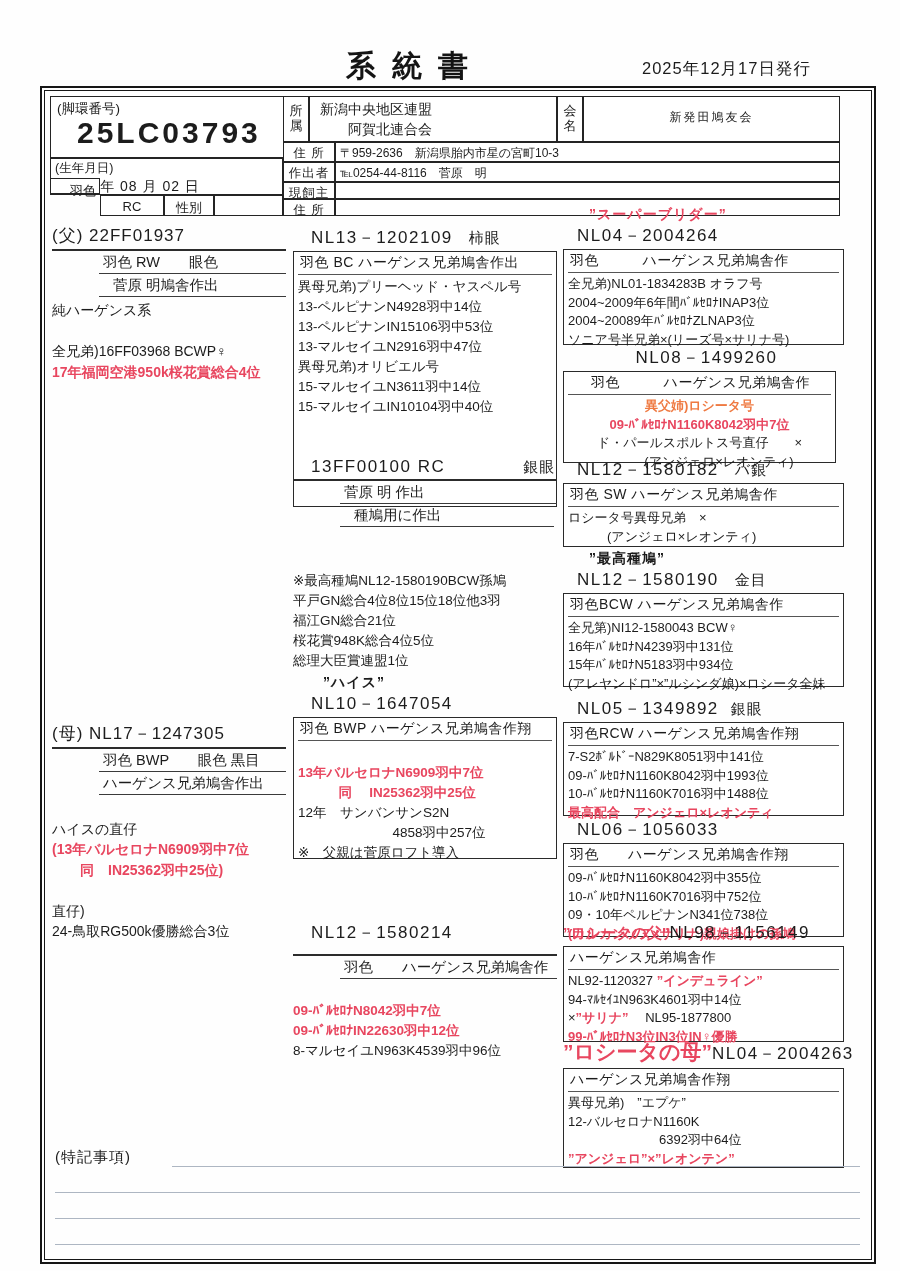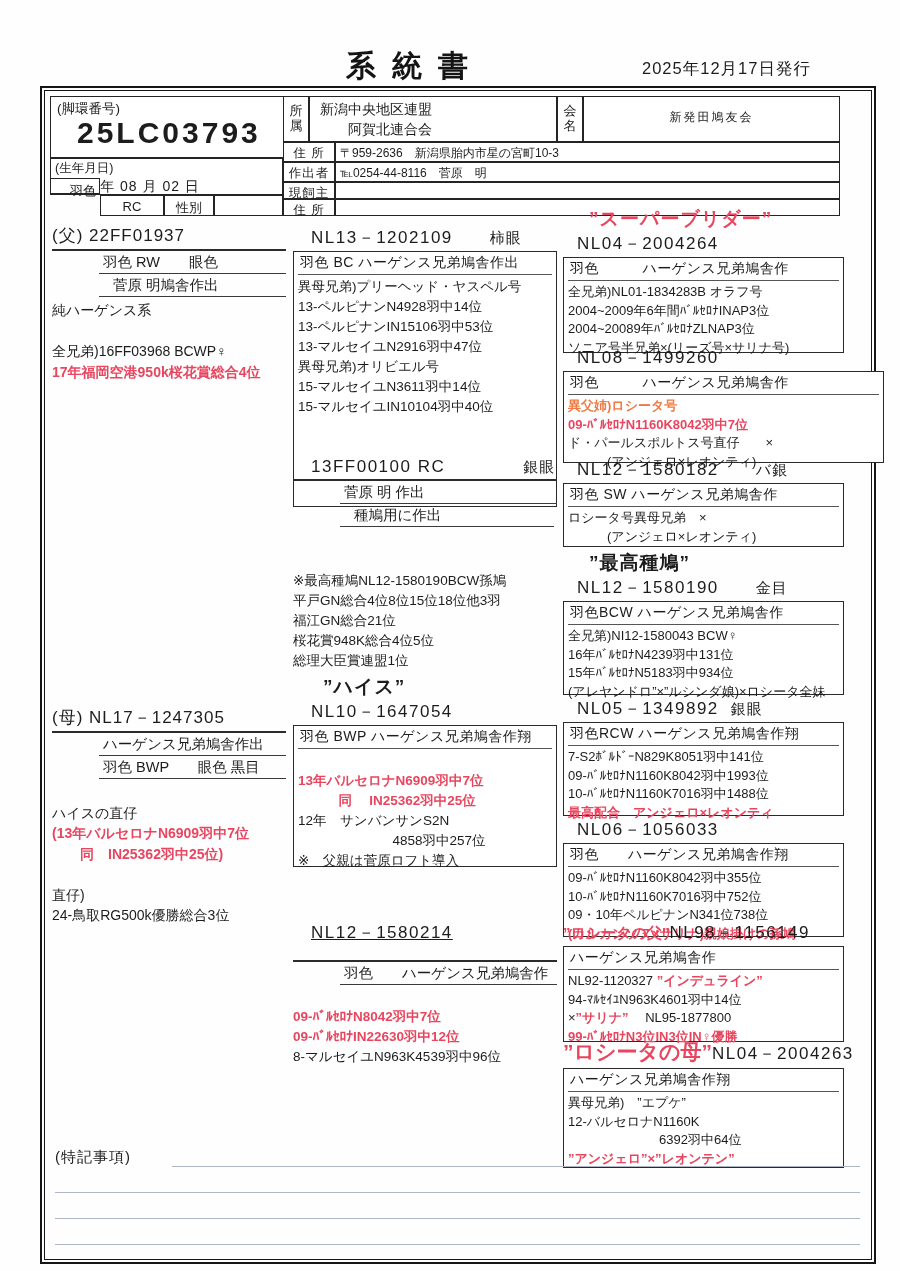--- a/index.html
+++ b/index.html
@@ -17,23 +17,23 @@
   .birth-label{font-size:12.5px;padding:1px 6px 0 4px;}
   .birth-value{font-size:14px;padding:1px 0 0 14px;letter-spacing:1px;}
   .vlabel{font-size:13px;line-height:15px;text-align:center;padding-top:6px;}
   .affil{font-size:14px;line-height:20px;padding:2px 0 0 10px;}
   .affil .l2{padding-left:28px;}
   .club{font-size:12px;text-align:center;padding-top:12px;letter-spacing:2px;}
   .rowlbl{font-size:12.5px;text-align:center;padding-top:2px;letter-spacing:1px;}
   .rowval{font-size:12px;padding:2px 0 0 4px;}
   .small-cell{font-size:13px;text-align:center;padding-top:3px;}
   
-  .node-label{font-size:19px;font-weight:bold;letter-spacing:1px;}
+  .node-label{font-size:14px;font-weight:bold;letter-spacing:1px;}
   .node-heading{font-size:17px;letter-spacing:1.5px;white-space:nowrap;}
-  .node-heading .eye{font-size:15px;letter-spacing:1px;margin-left:37px;}
+  .node-heading .eye{font-size:15px;letter-spacing:1px;margin-left:16px;}
   .u2{border-bottom:2px solid #2c2c2c;}
   .u1{border-bottom:1.2px solid #3a3a3a;margin-left:47px;}
   .node-box{border:1.8px solid #2a2a2a;background:#fff;box-sizing:border-box;padding:0 4px 2px 4px;}
   .box-header{font-size:14px;letter-spacing:0.5px;border-bottom:1px solid #555;padding:2px 0 2px 2px;
               white-space:nowrap;}
   .box-lines{padding-top:2px;}
   .box-lines .line{font-size:13px;line-height:18.5px;white-space:nowrap;}
   .plines .line{font-size:14px;line-height:20.5px;white-space:nowrap;}
   .p-heading{font-size:17px;letter-spacing:1px;padding-bottom:2px;white-space:nowrap;}
   .p-row{font-size:14.5px;padding:2px 0 1px 4px;white-space:nowrap;}
@@ -96,24 +96,24 @@
     <div class="p-row u1">羽色 RW　　眼色</div>
     <div class="p-row u1" style="padding-left:14px;">菅原 明鳩舎作出</div>
     <div class="plines" style="padding-top:3px;">
         <div class="line"><span>純ハーゲンス系</span></div>
         <div class="line"><span>&nbsp;</span></div>
         <div class="line"><span>全兄弟)16FF03968 BCWP♀</span></div>
         <div class="line red"><span>17年福岡空港950k桜花賞総合4位</span></div>
       </div>
   </div>
 
-  <div class="abs" style="left:52px;top:706px;width:234px;">
+  <div class="abs" style="left:52px;top:722px;width:234px;">
     <div class="p-heading u2">(母) NL17－1247305</div>
+    <div class="p-row u1">羽色 BWP　　眼色 黒目</div>
     <div class="p-row u1">ハーゲンス兄弟鳩舎作出</div>
-    <div class="p-row u1">羽色 BWP　　眼色 黒目</div>
     <div class="plines" style="padding-top:3px;">
         <div class="line"><span>&nbsp;</span></div>
         <div class="line"><span>ハイスの直仔</span></div>
         <div class="line red"><span>(13年バルセロナN6909羽中7位</span></div>
         <div class="line red"><span>　　同　IN25362羽中25位)</span></div>
         <div class="line"><span>&nbsp;</span></div>
         <div class="line"><span>直仔)</span></div>
         <div class="line"><span>24-鳥取RG500k優勝総合3位</span></div>
       </div>
   </div>
@@ -161,21 +161,21 @@
           <div class="line red"><span>13年バルセロナN6909羽中7位</span></div>
           <div class="line red"><span>　　　同　 IN25362羽中25位</span></div>
           <div class="line"><span>12年　サンバンサンS2N</span></div>
           <div class="line"><span>　　　　　　　4858羽中257位</span></div>
           <div class="line"><span>※　父親は菅原ロフト導入</span></div>
         </div>
     </div>
   </div>
 
   <div class="abs" style="left:293px;top:921px;width:264px;">
-    <div class="node-heading u2" style="padding-left:18px;padding-bottom:16px;text-decoration:underline;">NL12－1580214</div>
+    <div class="node-heading u2" style="padding-left:18px;padding-bottom:10px;">NL12－1580214</div>
     <div class="p-row u1">羽色　　ハーゲンス兄弟鳩舎作</div>
     <div class="gp-lines" style="padding-top:2px;">
         <div class="line"><span>&nbsp;</span></div>
         <div class="line red"><span>09-ﾊﾞﾙｾﾛﾅN8042羽中7位</span></div>
         <div class="line red"><span>09-ﾊﾞﾙｾﾛﾅIN22630羽中12位</span></div>
         <div class="line"><span>8-マルセイユN963K4539羽中96位</span></div>
       </div>
   </div>
 
   <div class="abs" style="left:563px;top:206px;width:281px;">
@@ -185,21 +185,21 @@
       <div class="box-header">羽色　　　ハーゲンス兄弟鳩舎作</div>
       <div class="box-lines">
           <div class="line"><span>全兄弟)NL01-1834283B  オラフ号</span></div>
           <div class="line"><span>2004~2009年6年間ﾊﾞﾙｾﾛﾅINAP3位</span></div>
           <div class="line"><span>2004~20089年ﾊﾞﾙｾﾛﾅZLNAP3位</span></div>
           <div class="line"><span>ソニア号半兄弟×(リーズ号×サリナ号)</span></div>
         </div>
     </div>
   </div>
 
-  <div class="abs" style="left:563px;top:346px;width:321px;">
+  <div class="abs" style="left:563px;top:346px;width:273px;text-align:center;">
     <div class="node-heading" style="padding-left:14px;">NL08－1499260</div>
     <div class="node-box" style="margin-top:2px;height:92px;">
       <div class="box-header">羽色　　　ハーゲンス兄弟鳩舎作</div>
       <div class="box-lines">
           <div class="line orange"><span>異父姉)ロシータ号</span></div>
           <div class="line red"><span>09-ﾊﾞﾙｾﾛﾅN1160K8042羽中7位</span></div>
           <div class="line"><span>ド・パールスポルトス号直仔　　×</span></div>
           <div class="line"><span>　　　(アンジェロ×レオンティ)</span></div>
         </div>
     </div>

